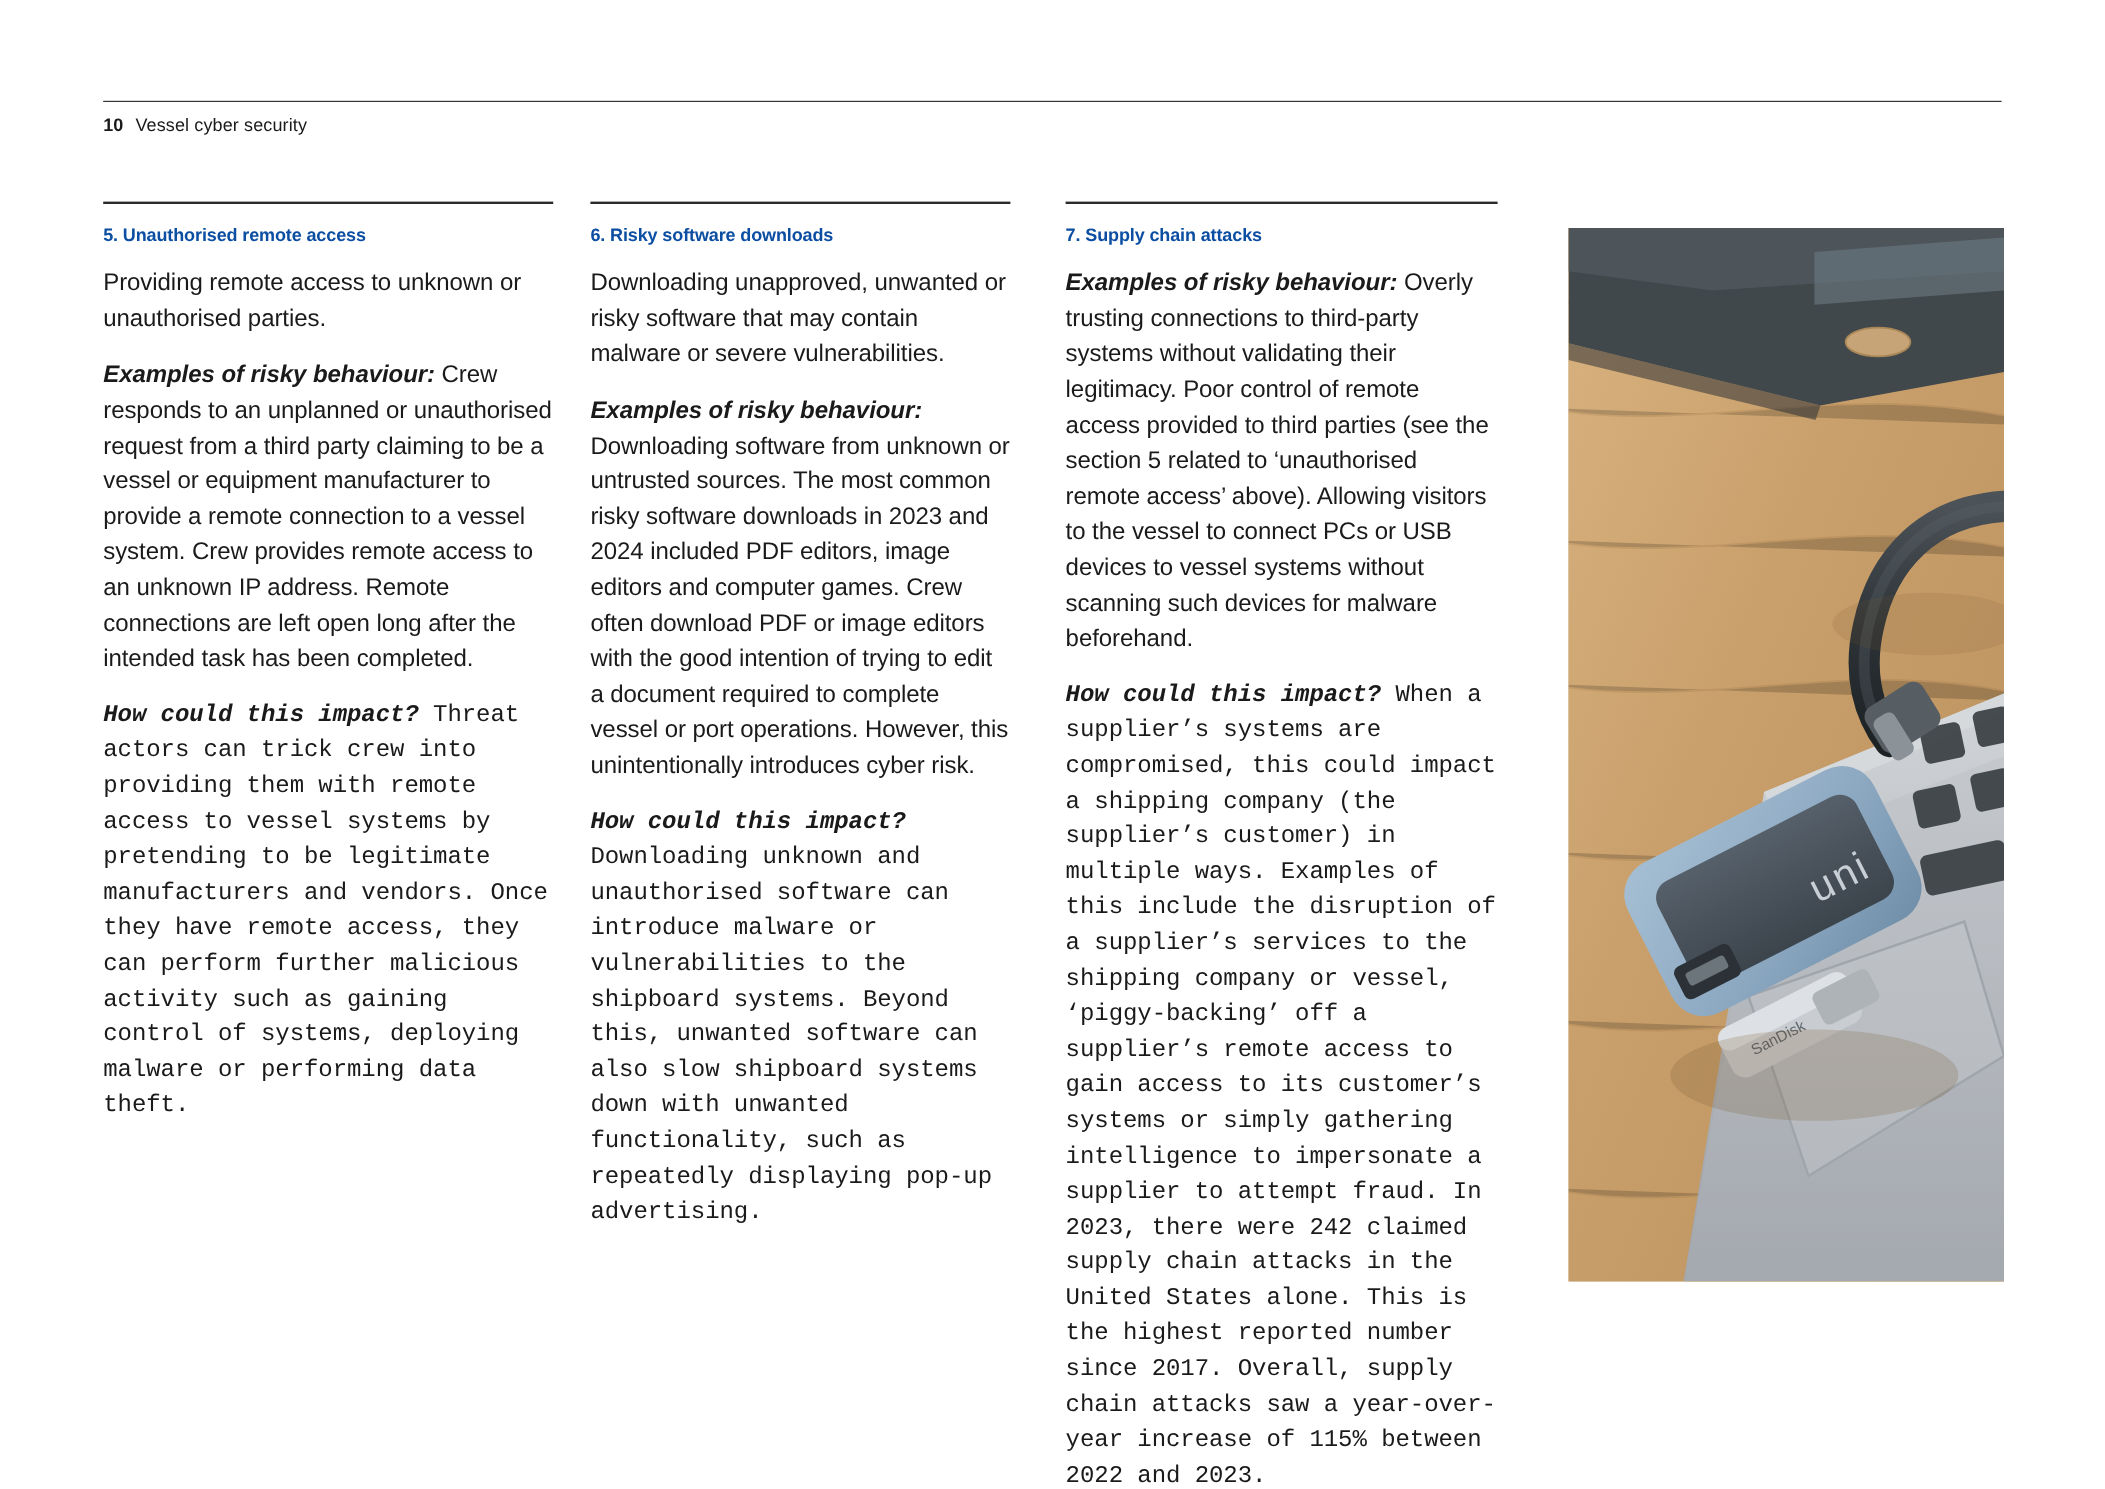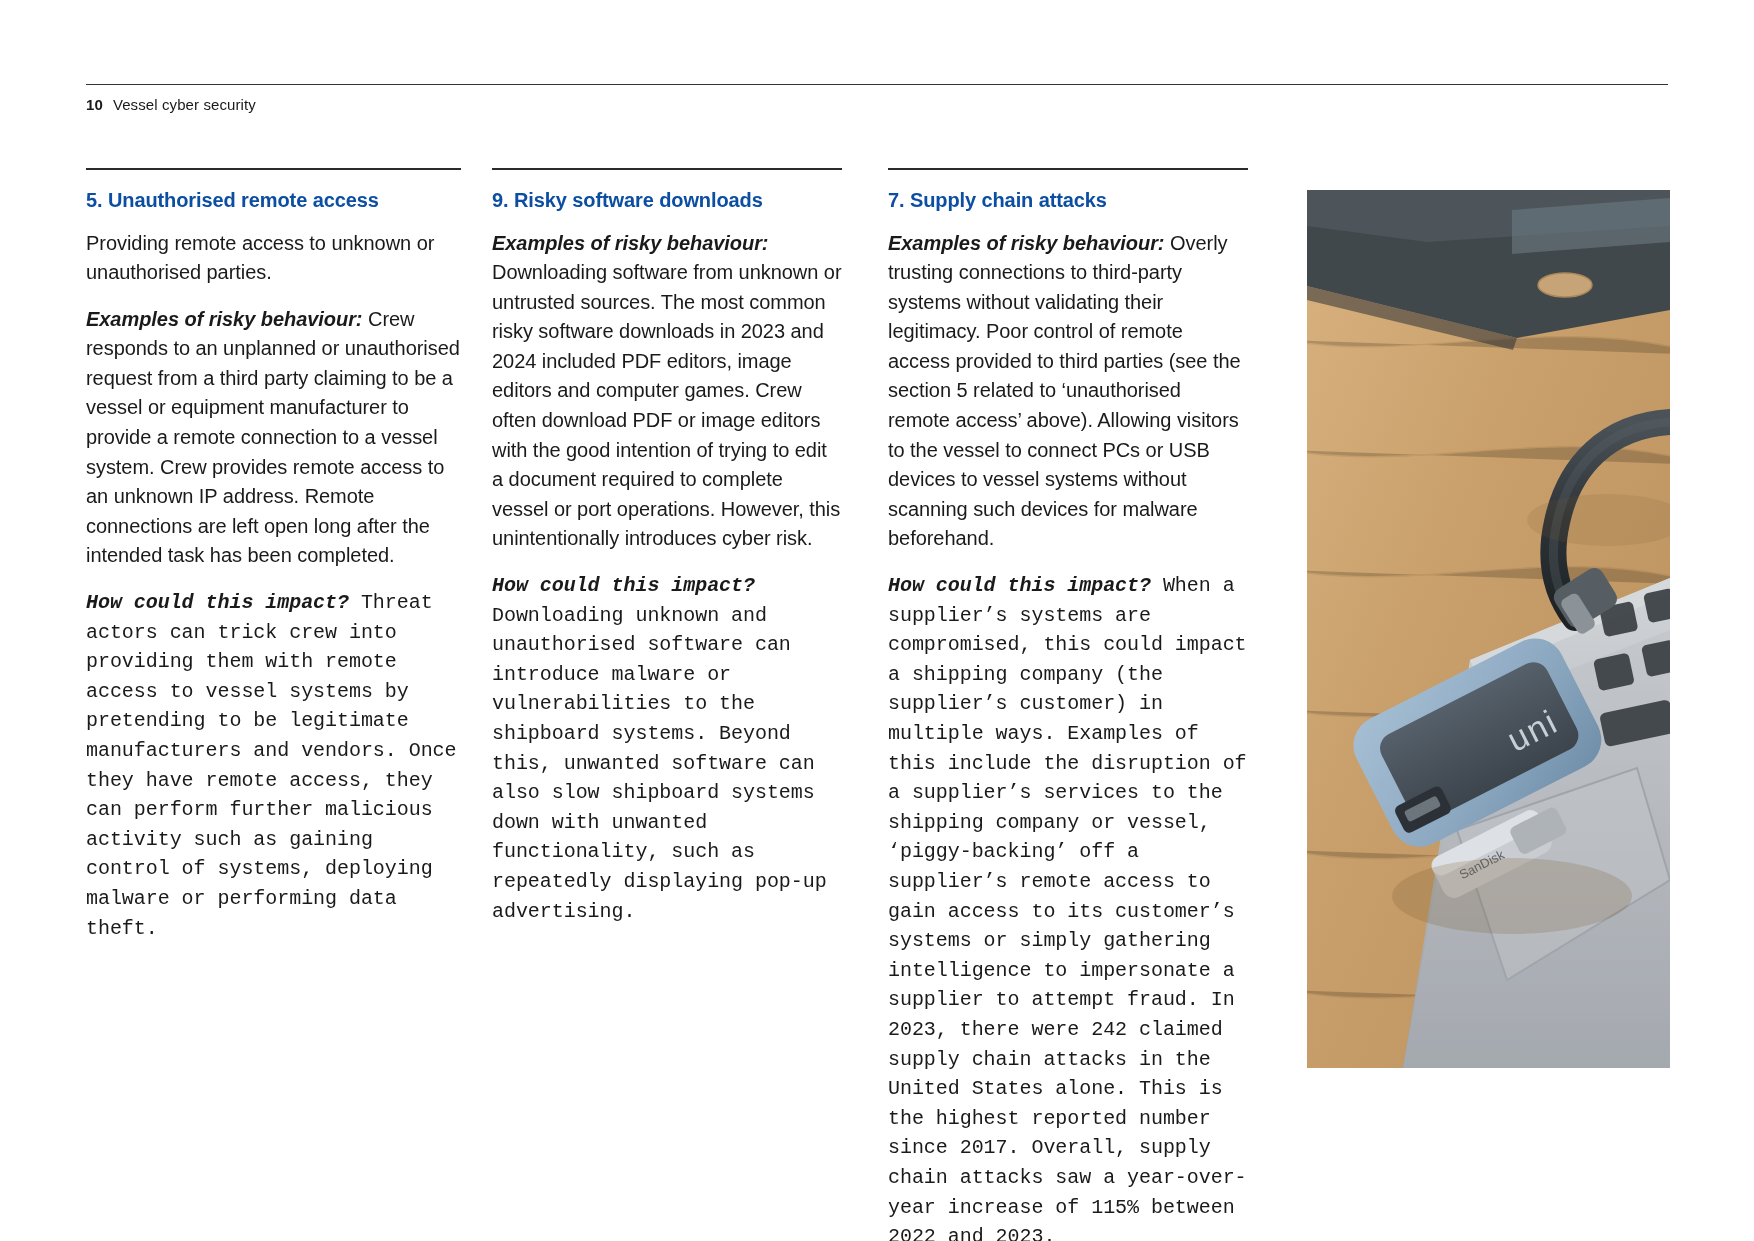--- a/index.html
+++ b/index.html
@@ -56,21 +56,21 @@
     height: 1.5px;
     background: #2b2b2b;
     margin-bottom: 18px;
   }
   .col1 { left: 86px;  width: 375px; }
   .col2 { left: 492px; width: 350px; }
   .col3 { left: 888px; width: 360px; }
 
   .col-heading {
     color: #0b4ea2;
-    font-size: 20px;
+    font-size: 15px;
     font-weight: bold;
     line-height: 1.25;
     margin: 0 0 16px 0;
     letter-spacing: -0.1px;
   }
   .para {
     font-size: 20px;
     line-height: 1.48;
     margin: 0 0 17px 0;
     letter-spacing: -0.05px;
@@ -108,21 +108,22 @@
   <div class="col col1">
     <div class="col-rule"></div>
     <h2 class="col-heading">5. Unauthorised remote access</h2>
     <p class="para"><span>Providing remote access to unknown or unauthorised parties.</span></p>
     <p class="para"><span class="lead">Examples of risky behaviour:</span><span> Crew responds to an unplanned or unauthorised request from a third party claiming to be a vessel or equipment manufacturer to provide a remote connection to a vessel system. Crew provides remote access to an unknown IP address. Remote connections are left open long after the intended task has been completed.</span></p>
     <p class="para"><span class="lead">How could this impact?</span><span> Threat actors can trick crew into providing them with remote access to vessel systems by pretending to be legitimate manufacturers and vendors. Once they have remote access, they can perform further malicious activity such as gaining control of systems, deploying malware or performing data theft.</span></p>
   </div>
 
   <div class="col col2">
     <div class="col-rule"></div>
-    <h2 class="col-heading">9. Risky software downloads</h2>
+    <h2 class="col-heading">6. Risky software downloads</h2>
+    <p class="para"><span>Downloading unapproved, unwanted or risky software that may contain malware or severe vulnerabilities.</span></p>
     <p class="para"><span class="lead">Examples of risky behaviour:</span><span> Downloading software from unknown or untrusted sources. The most common risky software downloads in 2023 and 2024 included PDF editors, image editors and computer games. Crew often download PDF or image editors with the good intention of trying to edit a document required to complete vessel or port operations. However, this unintentionally introduces cyber risk.</span></p>
     <p class="para"><span class="lead">How could this impact?</span><span> Downloading unknown and unauthorised software can introduce malware or vulnerabilities to the shipboard systems. Beyond this, unwanted software can also slow shipboard systems down with unwanted functionality, such as repeatedly displaying pop-up advertising.</span></p>
   </div>
 
   <div class="col col3">
     <div class="col-rule"></div>
     <h2 class="col-heading">7. Supply chain attacks</h2>
     <p class="para"><span class="lead">Examples of risky behaviour:</span><span> Overly trusting connections to third-party systems without validating their legitimacy. Poor control of remote access provided to third parties (see the section 5 related to ‘unauthorised remote access’ above). Allowing visitors to the vessel to connect PCs or USB devices to vessel systems without scanning such devices for malware beforehand.</span></p>
     <p class="para"><span class="lead">How could this impact?</span><span> When a supplier’s systems are compromised, this could impact a shipping company (the supplier’s customer) in multiple ways. Examples of this include the disruption of a supplier’s services to the shipping company or vessel, ‘piggy-backing’ off a supplier’s remote access to gain access to its customer’s systems or simply gathering intelligence to impersonate a supplier to attempt fraud. In 2023, there were 242 claimed supply chain attacks in the United States alone. This is the highest reported number since 2017. Overall, supply chain attacks saw a year-over-year increase of 115% between 2022 and 2023.</span></p>
   </div>

